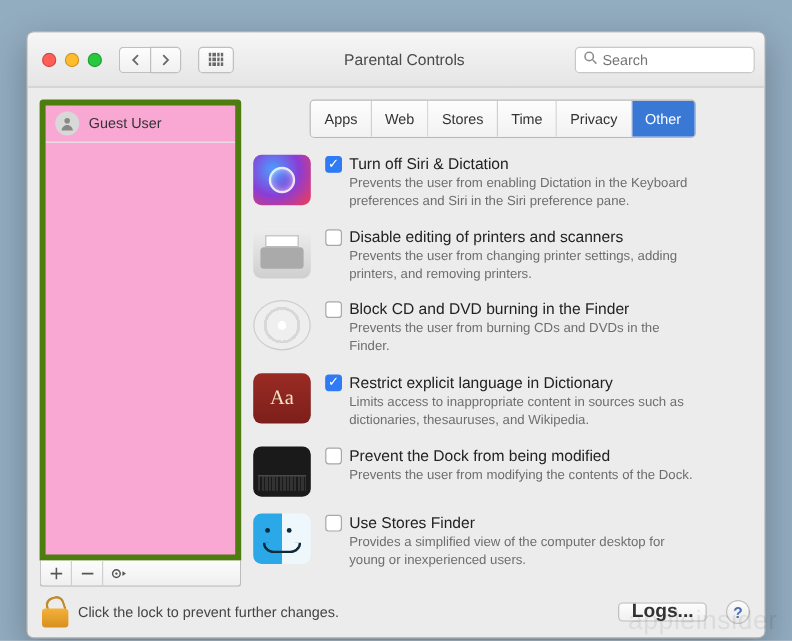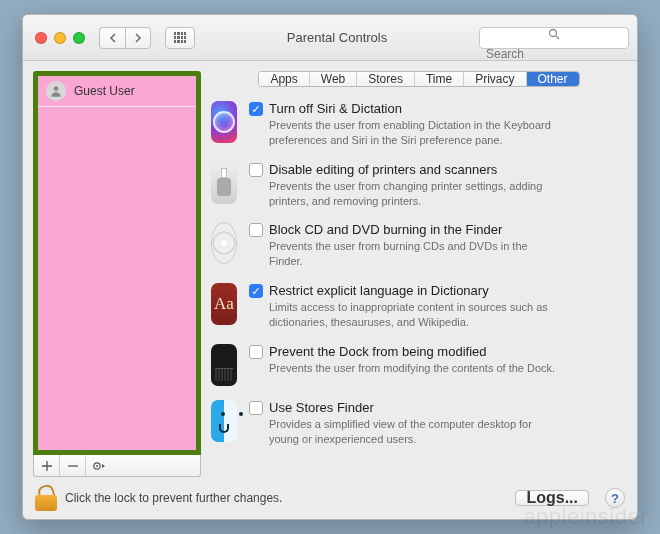--- a/index.html
+++ b/index.html
@@ -8,21 +8,21 @@
     font-family: -apple-system, "Helvetica Neue", Arial, sans-serif;
     font-size: 13px;
     color: #333;
     width: 660px;
     height: 534px;
     overflow: hidden;
     position: relative;
   }
   .window {
     position: absolute;
-    left: 22px; top: 14px;
+    left: 22px; top: 26px;
     width: 616px; height: 506px;
     background: #ececec;
     border: 1px solid #b2b2b2;
     border-radius: 6px;
     box-shadow: 0 10px 30px rgba(0,0,0,.25);
     display: flex;
     flex-direction: column;
     overflow: hidden;
   }
   
@@ -60,21 +60,20 @@
   .grid-icon span { background:#6a6a6a; }
   .title { flex: 1; text-align: center; font-size: 13px; color: #4a4a4a; }
   .search-wrap {
     width: 150px; height: 22px;
     background: #fff;
     border: 1px solid #c8c8c8;
     border-radius: 4px;
     display: flex; align-items: center;
     padding: 0 6px;
     gap: 4px;
-    flex-direction: column;
   }
   .search-icon { color:#8e8e8e; font-size: 12px; }
   .search-input {
     border: none; outline: none; font-size: 12px; color:#8e8e8e; width: 100%;
     background: transparent;
   }
   
   .body {
     flex: 1;
     display: flex;
@@ -123,21 +122,21 @@
     flex: 1;
     display: flex; flex-direction: column;
   }
   .tabs {
     display: flex;
     align-self: center;
     border: 1px solid #b8b8b8;
     border-radius: 4px;
     overflow: hidden;
     background: #fff;
-    height: 16px;
+    height: 32px;
   }
   .tab {
     padding: 0 11px;
     font-size: 12px;
     display:flex; align-items:center;
     border-right: 1px solid #cfcfcf;
     background: linear-gradient(#fdfdfd,#f2f2f2);
     color:#333;
   }
   .tab:last-child { border-right:none; }
@@ -146,21 +145,21 @@
     margin-top: 14px;
     display: flex; flex-direction: column;
     gap: 14px;
     padding-right: 4px;
   }
   .opt {
     display: flex;
     gap: 12px;
   }
   .opt-icon {
-    width: 26px; height: 42px;
+    width: 48px; height: 42px;
     flex-shrink: 0;
     border-radius: 7px;
     display:flex; align-items:center; justify-content:center;
   }
   .opt-body { flex:1; }
   .opt-header { display:flex; align-items:flex-start; gap:6px; }
   .cb {
     width: 14px; height: 14px; margin-top: 1px;
     border: 1px solid #a8a8a8; border-radius: 3px;
     background: #fff;

